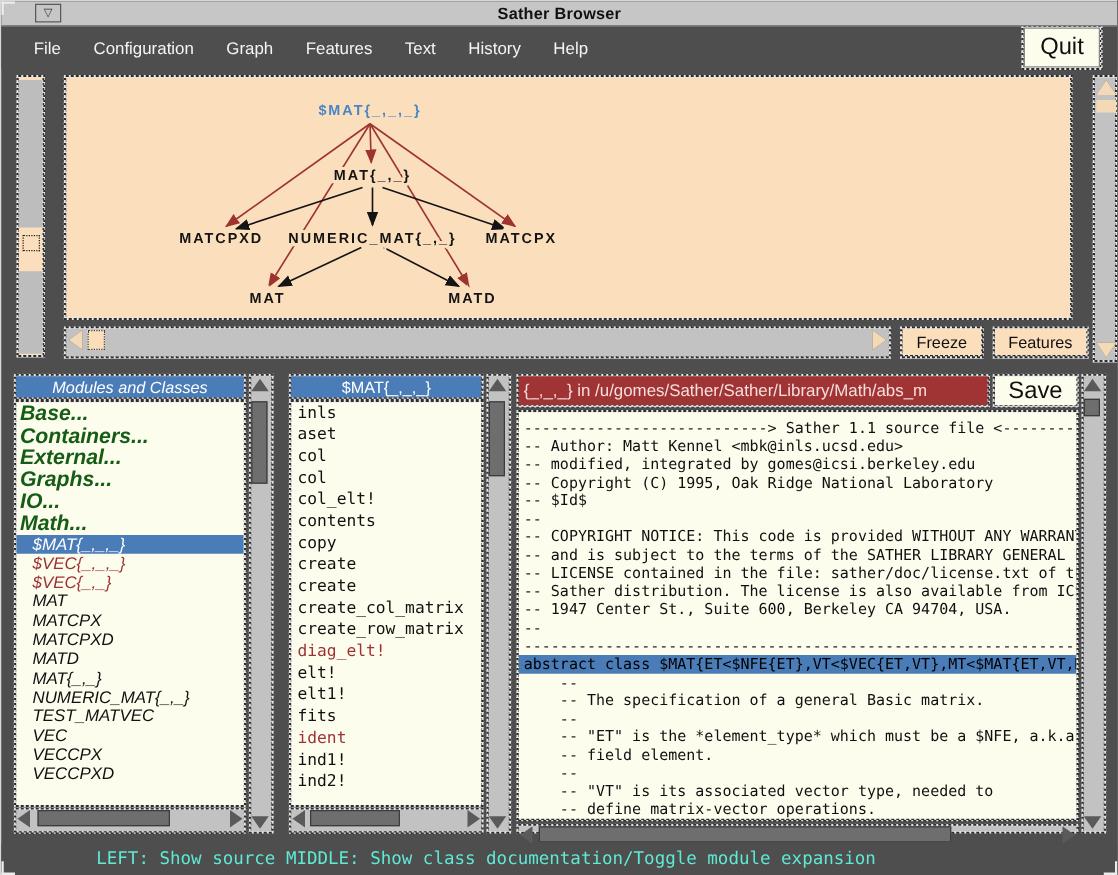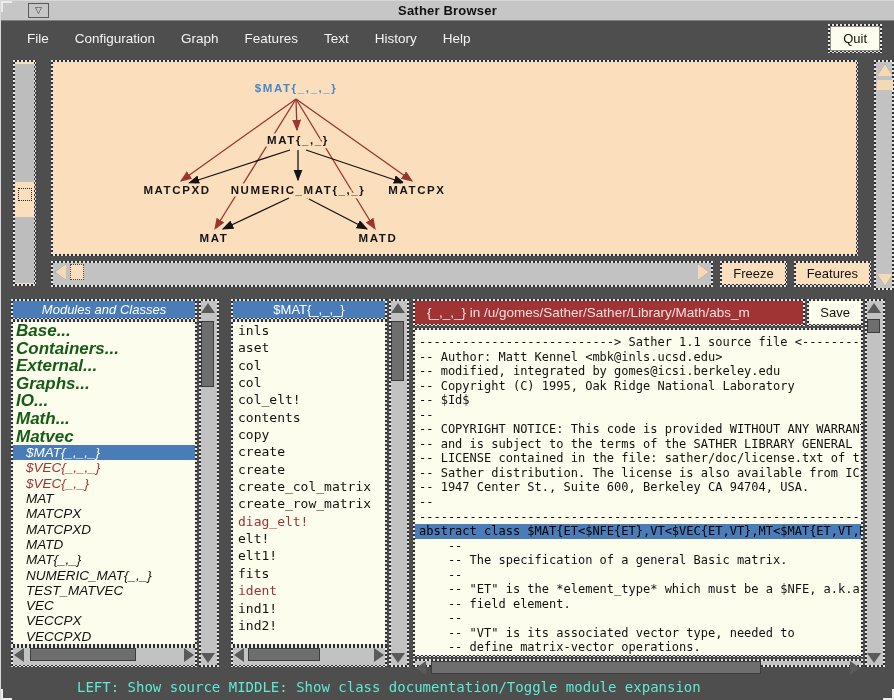--- a/index.html
+++ b/index.html
@@ -41,21 +41,21 @@
 
   
   .menubar{
     height:34px;background:#4e4e4e;display:flex;align-items:center;
     color:#f4f4f4;font-size:13.5px;
   }
   .menu-item{padding:4px 0;margin-left:26px;cursor:default;white-space:nowrap;}
   .menu-item:first-child{margin-left:26px;}
   .quit-wrap{margin-left:auto;margin-right:12px;}
   .btn{
-    background:#fdfdee;color:#101010;font-size:13px;
+    background:#fdfdee;color:#101010;font-size:19px;
     padding:4px 12px;border:1px solid #888;white-space:nowrap;
     font-family:"Liberation Sans",sans-serif;
   }
 
   
   .graph-section{height:236px;display:flex;padding-top:5px;}
   .gleft-sb{width:28px;height:226px;margin-left:12px;}
   .gleft-track{position:relative;width:100%;height:100%;background:#fbdebc;}
   .gleft-thumb-a{position:absolute;left:0;top:2px;width:100%;height:118px;background:#bdbdbd;}
   .gleft-dot{position:absolute;left:3px;top:126px;width:14px;height:13px;border:1px dotted #222;}
@@ -120,21 +120,21 @@
         font-family:"DejaVu Sans Mono",monospace;color:#111;}
   .frow.red{color:#9e3232;}
 
   
   .panel-right{width:474px;margin-left:4px;}
   .panel-right .panel-main{width:450px;}
   .src-headrow{display:flex;height:27px;}
   .src-title-wrap{flex:1;}
   .src-title{
     height:100%;background:#a03434;color:#f5dede;font-size:13.5px;
-    display:flex;align-items:center;padding:0 12px;white-space:nowrap;overflow:hidden;
+    display:flex;align-items:center;padding:0 4px;white-space:nowrap;overflow:hidden;
   }
   .save-wrap{margin-left:2px;}
   .save-wrap .btn{height:100%;display:flex;align-items:center;padding:8px 11px;border:none;}
   .src-body{flex:1;margin-top:2px;}
   .src-inner{height:100%;background:#fdfdee;overflow:hidden;padding:5px 0 0 4px;}
   .codeline{
     font-family:"DejaVu Sans Mono",monospace;font-size:12px;line-height:14.55px;
     white-space:pre;color:#101010;
   }
   .codeline.hl{background:#4a7cb8;color:#000;margin-left:-4px;padding-left:4px;}
@@ -251,21 +251,20 @@
           <div class="p-header-inner">Modules and Classes</div>
         </div>
         <div class="p-list stip">
           <div class="p-list-inner" id="modules-list">
               <div class="mrow module">Base...</div>
               <div class="mrow module">Containers...</div>
               <div class="mrow module">External...</div>
               <div class="mrow module">Graphs...</div>
               <div class="mrow module">IO...</div>
               <div class="mrow module">Math...</div>
-              <div class="mrow module">Matvec</div>
               <div class="mrow cls selected">$MAT{_,_,_}</div>
               <div class="mrow cls red">$VEC{_,_,_}</div>
               <div class="mrow cls red">$VEC{_,_}</div>
               <div class="mrow cls">MAT</div>
               <div class="mrow cls">MATCPX</div>
               <div class="mrow cls">MATCPXD</div>
               <div class="mrow cls">MATD</div>
               <div class="mrow cls">MAT{_,_}</div>
               <div class="mrow cls">NUMERIC_MAT{_,_}</div>
               <div class="mrow cls">TEST_MATVEC</div>

